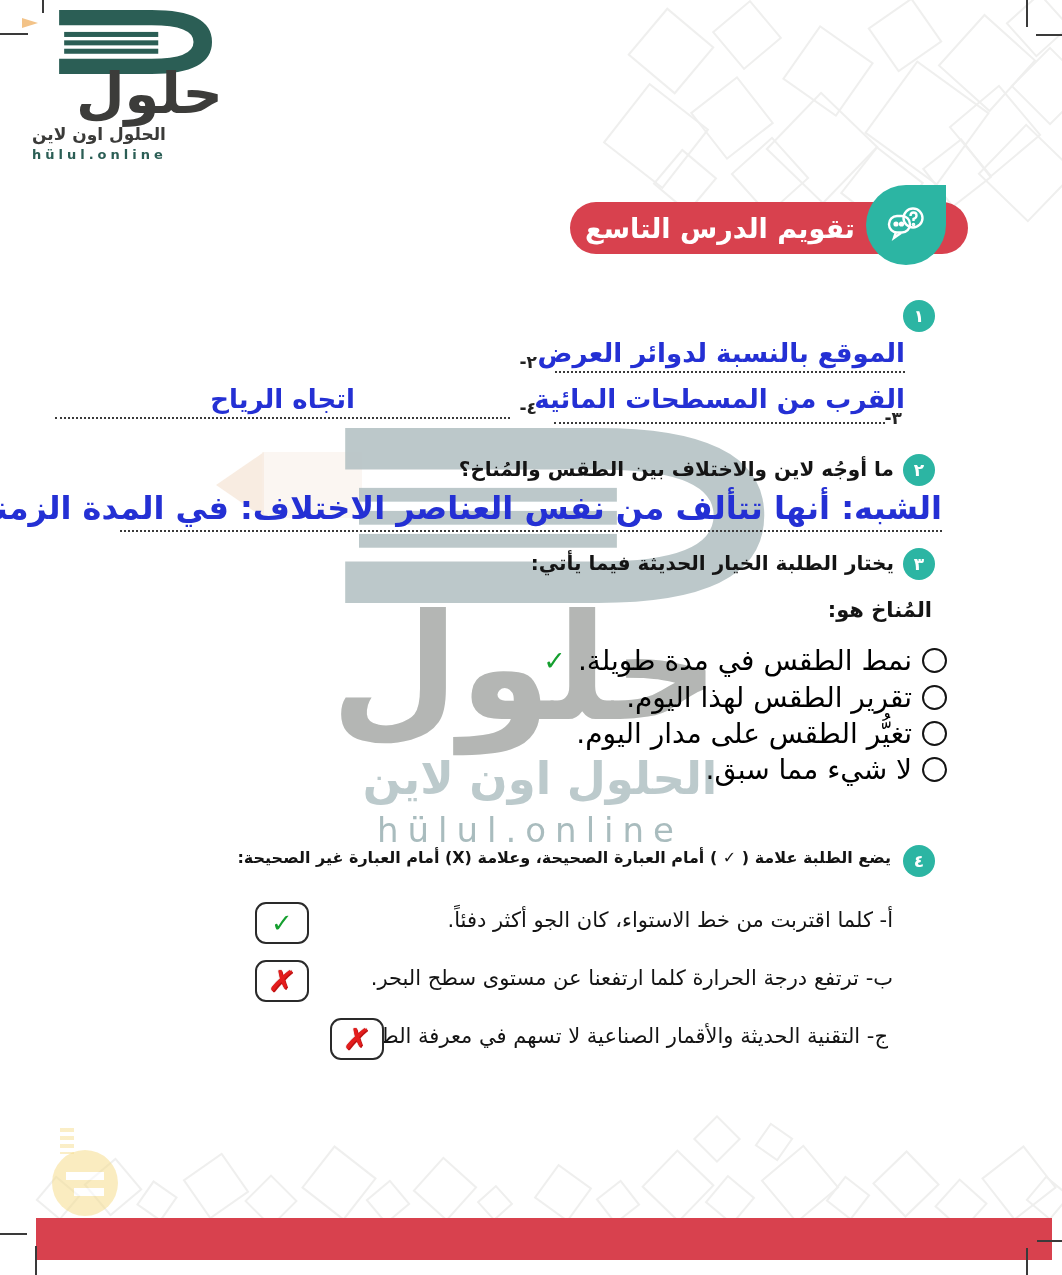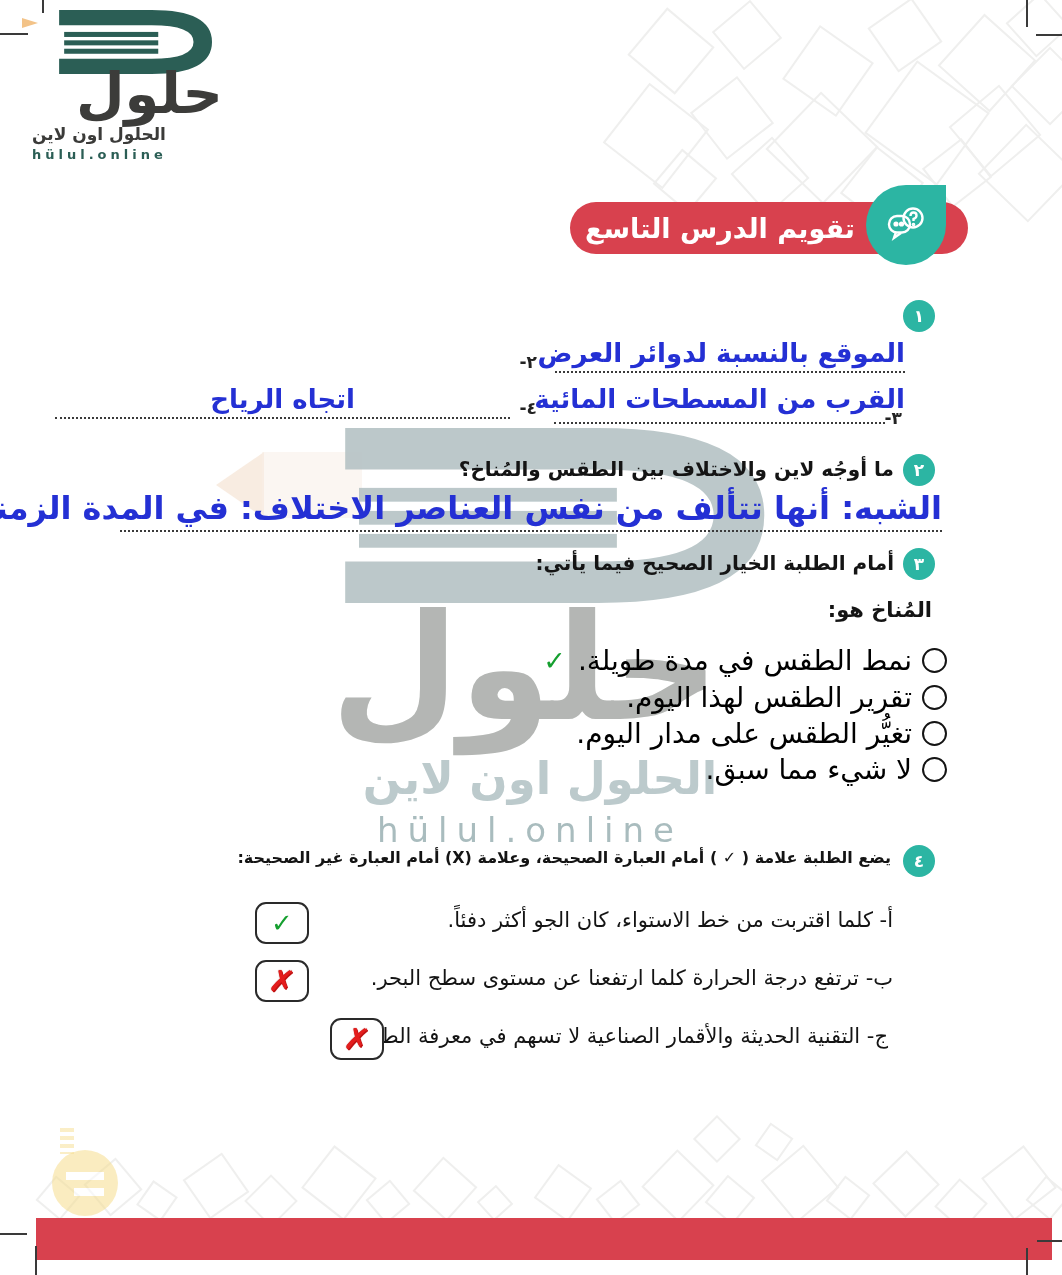--- a/index.html
+++ b/index.html
@@ -133,21 +133,21 @@
     <span class="dots"></span>
   </div>
   <div class="anum" style="right:525px;top:398px;">٤-</div>
   <div class="ans" style="right:552px;top:384px;width:455px;">اتجاه الرياح</div>
 
   <div class="badge" style="right:127px;top:454px;">٢</div>
   <div class="qtext" style="right:168px;top:457px;font-size:20px;">ما أوجُه لاين والاختلاف بين الطقس والمُناخ؟</div>
   <div class="ans" style="right:120px;top:489px;width:822px;font-size:32px;">الشبه: أنها تتألف من نفس العناصر الاختلاف: في المدة الزمنية</div>
 
   <div class="badge" style="right:127px;top:548px;">٣</div>
-  <div class="qtext" style="right:168px;top:551px;font-size:20px;">أمام الطلبة الخيار الصحيح فيما يأتي:</div>
+  <div class="qtext" style="right:168px;top:551px;font-size:20px;">يختار الطلبة الخيار الحديثة فيما يأتي:</div>
   <div class="qtext" style="right:130px;top:598px;font-size:21px;">المُناخ هو:</div>
 
   <div class="opt" style="right:115px;top:644px;">
     <span class="radio"></span>
     <span class="opt-label">نمط الطقس في مدة طويلة.</span>
     <span class="check-green">✓</span>
   </div>
   <div class="opt" style="right:115px;top:681px;">
     <span class="radio"></span>
     <span class="opt-label">تقرير الطقس لهذا اليوم.</span>

